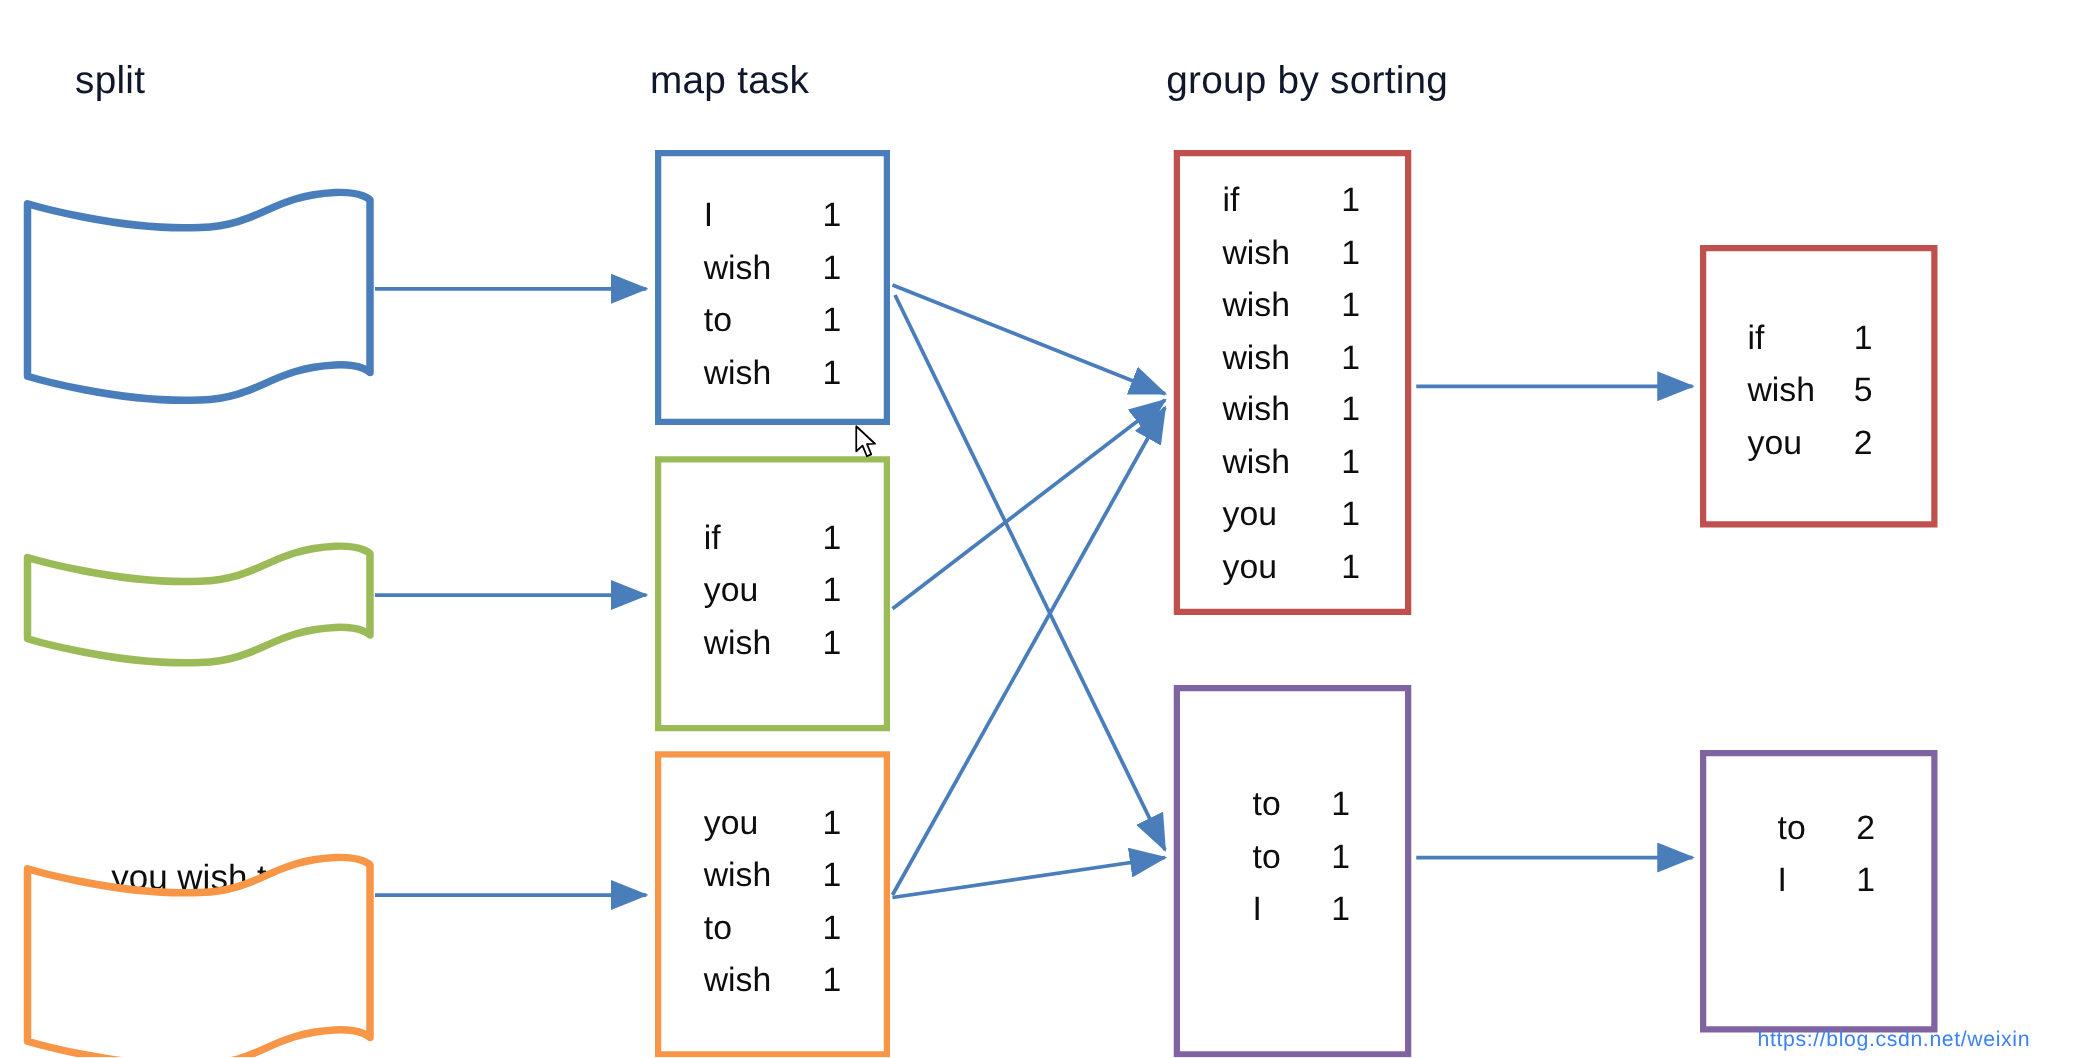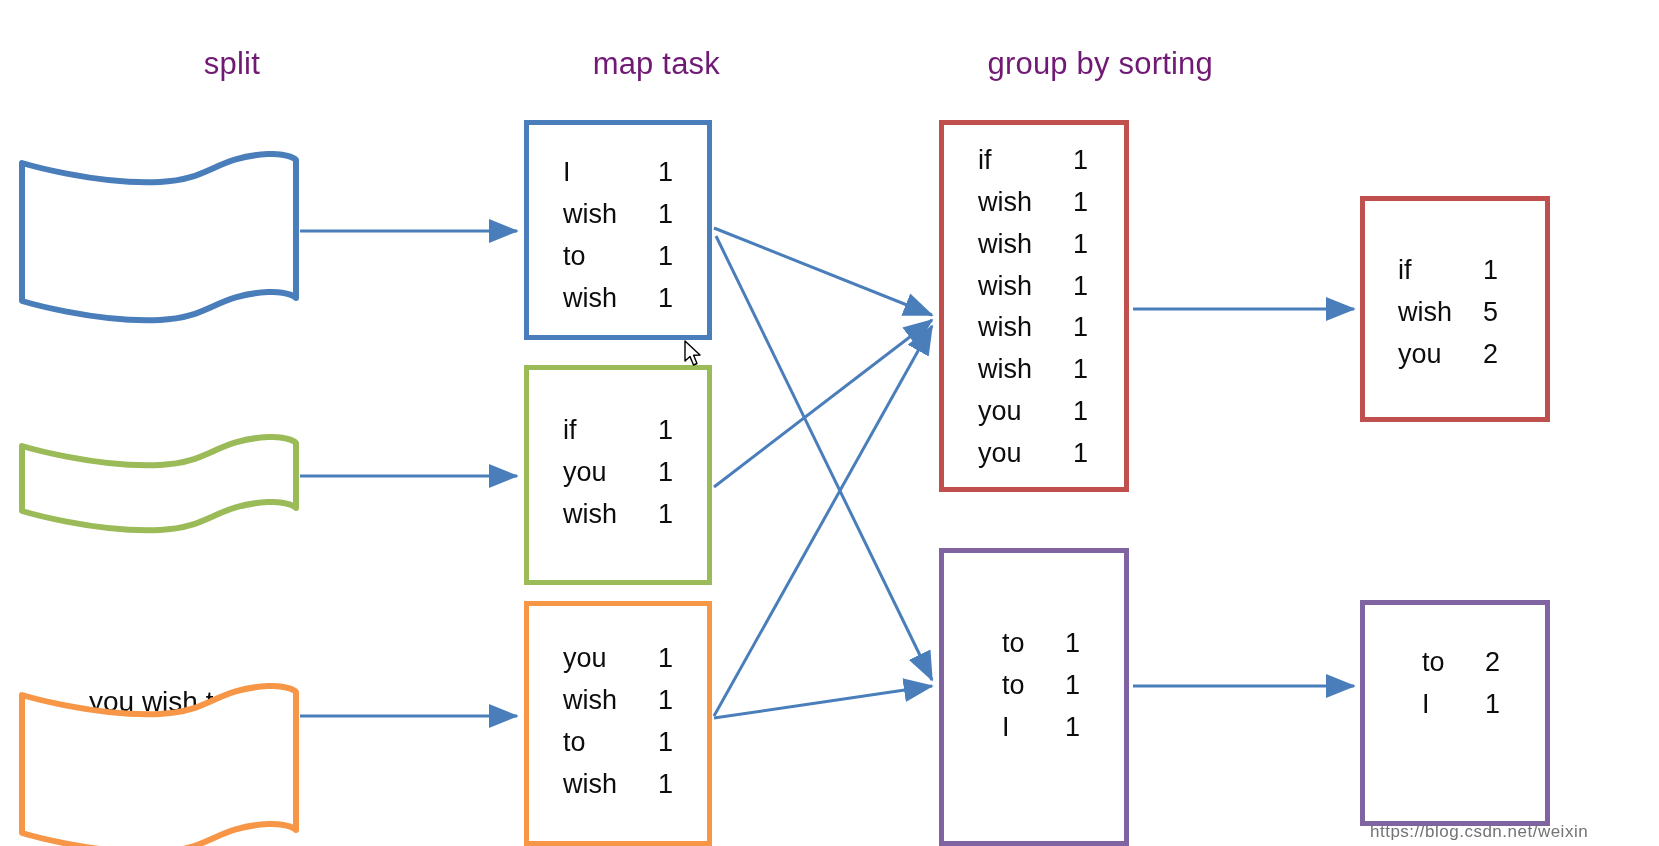--- a/index.html
+++ b/index.html
@@ -16,23 +16,23 @@
     width: 1659px;
     height: 846px;
     background: #ffffff;
     overflow: hidden;
   }
 
   
   .col-header {
     position: absolute;
     font-size: 31px;
-    color: #701a75;
+    color: #0f172a;
     white-space: nowrap;
-    text-align: right;
+    text-align: left;
     letter-spacing: .2px;
   }
 
   
   .layer {
     position: absolute;
     left: 0;
     top: 0;
     width: 1659px;
     height: 846px;
@@ -88,23 +88,24 @@
   .kv-wide .kv-val { width: 26px; }
   .kv-narrow .kv-key { width: 52px; }
   .kv-narrow .kv-val { width: 26px; }
   .kv-mid .kv-key { width: 74px; }
   .kv-mid .kv-val { width: 26px; }
 
   
   .watermark {
     position: absolute;
     font-size: 17px;
-    color: #737373;
+    color: #3b82f6;
     white-space: nowrap;
     letter-spacing: .5px;
+    margin-left: 36px;
   }
 
   
   .cursor {
     position: absolute;
     z-index: 9;
     pointer-events: none;
   }
 </style>
 </head>

